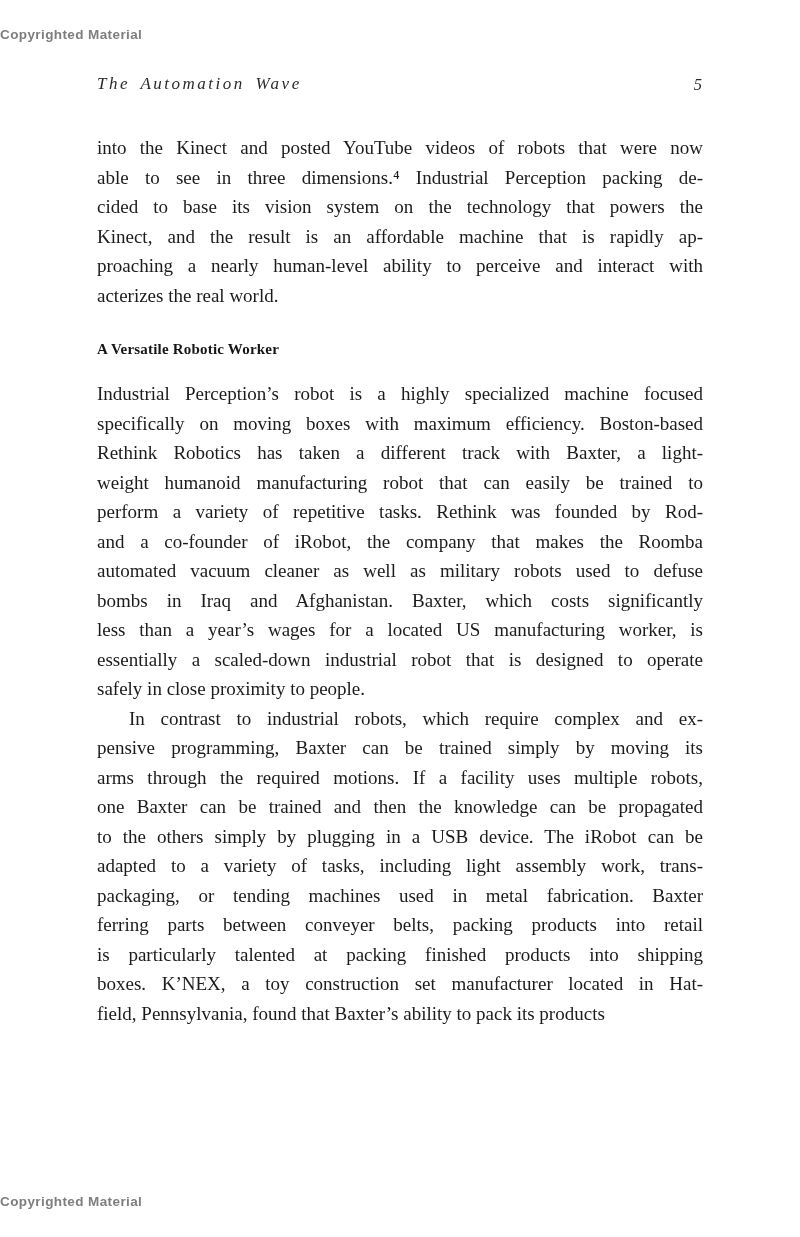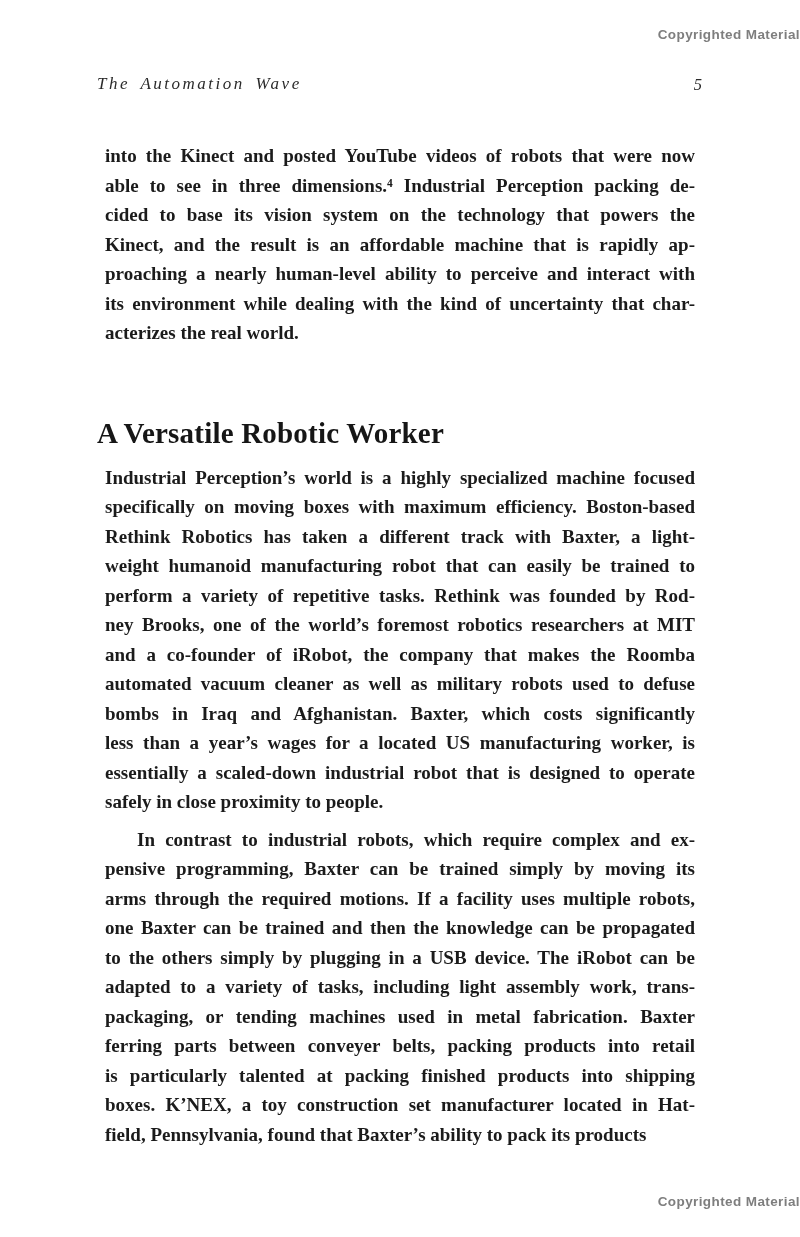--- a/index.html
+++ b/index.html
@@ -12,21 +12,21 @@
     width: 800px;
     height: 1237px;
     background: #ffffff;
     overflow: hidden;
     font-family: "Liberation Serif", "DejaVu Serif", serif;
   }
   .copyright-notice {
     position: absolute;
     left: 0;
     right: 0;
-    text-align: right;
+    text-align: left;
     font-family: "Liberation Sans", "DejaVu Sans", sans-serif;
     font-weight: bold;
     font-size: 13.5px;
     letter-spacing: 0.4px;
     color: #7e7e7e;
   }
   .copyright-top { top: 27px; }
   .copyright-bottom { top: 1194px; }
   .running-head-row {
     position: absolute;
@@ -53,34 +53,34 @@
   }
   .body-text {
     position: absolute;
     top: 133px;
     left: 97px;
     width: 606px;
     font-size: 19px;
     line-height: 29.5px;
     color: #1b1b1b;
   }
-  .paragraph { margin: 8px; font-weight: bold; }
+  .paragraph { margin: 0; }
   .line {
     text-align: justify;
     text-align-last: justify;
   }
   .line.last { text-align-last: left; }
   .line.indent { text-indent: 32px; }
   .section-heading {
-    font-size: 29px;
+    font-size: 15px;
     font-weight: bold;
     letter-spacing: 0.2px;
     color: #161616;
     line-height: 30px;
-    margin: 70px 0 15px 0;
+    margin: 24px 0 15px 0;
   }
 </style>
 </head>
 <body>
 
 <div class="page">
 
   <div class="copyright-notice copyright-top">Copyrighted Material</div>
 
   <div class="running-head-row">
@@ -88,31 +88,29 @@
     <div class="page-number">5</div>
   </div>
 
   <div class="body-text">
       <div class="paragraph">
         <div class="line">into the Kinect and posted YouTube videos of robots that were now</div>
         <div class="line">able to see in three dimensions.⁴ Industrial Perception packing de-</div>
         <div class="line">cided to base its vision system on the technology that powers the</div>
         <div class="line">Kinect, and the result is an affordable machine that is rapidly ap-</div>
         <div class="line">proaching a nearly human-level ability to perceive and interact with</div>
-        <div class="line">its environment while dealing with the kind of uncertainty that char-</div>
         <div class="line last">acterizes the real world.</div>
       </div>
       <h2 class="section-heading">A Versatile Robotic Worker</h2>
       <div class="paragraph">
-        <div class="line">Industrial Perception’s world is a highly specialized machine focused</div>
+        <div class="line">Industrial Perception’s robot is a highly specialized machine focused</div>
         <div class="line">specifically on moving boxes with maximum efficiency. Boston-based</div>
         <div class="line">Rethink Robotics has taken a different track with Baxter, a light-</div>
         <div class="line">weight humanoid manufacturing robot that can easily be trained to</div>
         <div class="line">perform a variety of repetitive tasks. Rethink was founded by Rod-</div>
-        <div class="line">ney Brooks, one of the world’s foremost robotics researchers at MIT</div>
         <div class="line">and a co-founder of iRobot, the company that makes the Roomba</div>
         <div class="line">automated vacuum cleaner as well as military robots used to defuse</div>
         <div class="line">bombs in Iraq and Afghanistan. Baxter, which costs significantly</div>
         <div class="line">less than a year’s wages for a located US manufacturing worker, is</div>
         <div class="line">essentially a scaled-down industrial robot that is designed to operate</div>
         <div class="line last">safely in close proximity to people.</div>
       </div>
       <div class="paragraph">
         <div class="line indent">In contrast to industrial robots, which require complex and ex-</div>
         <div class="line">pensive programming, Baxter can be trained simply by moving its</div>

